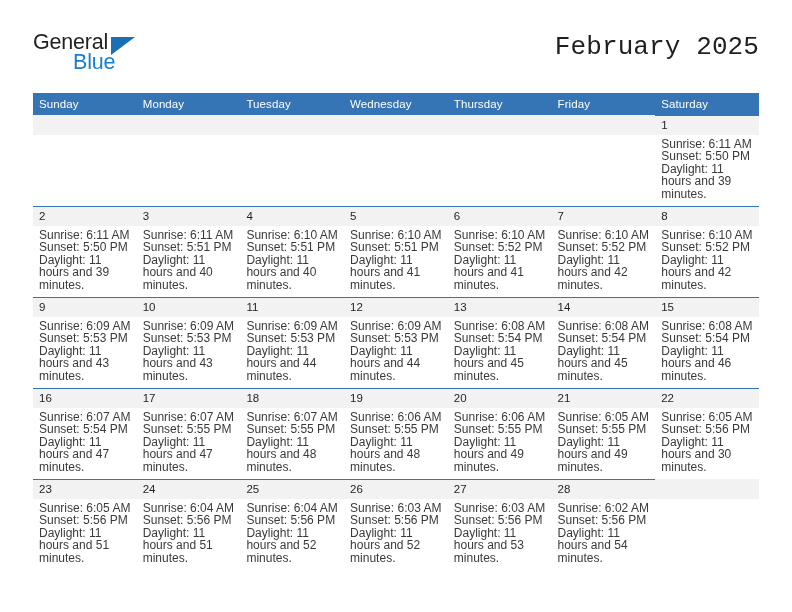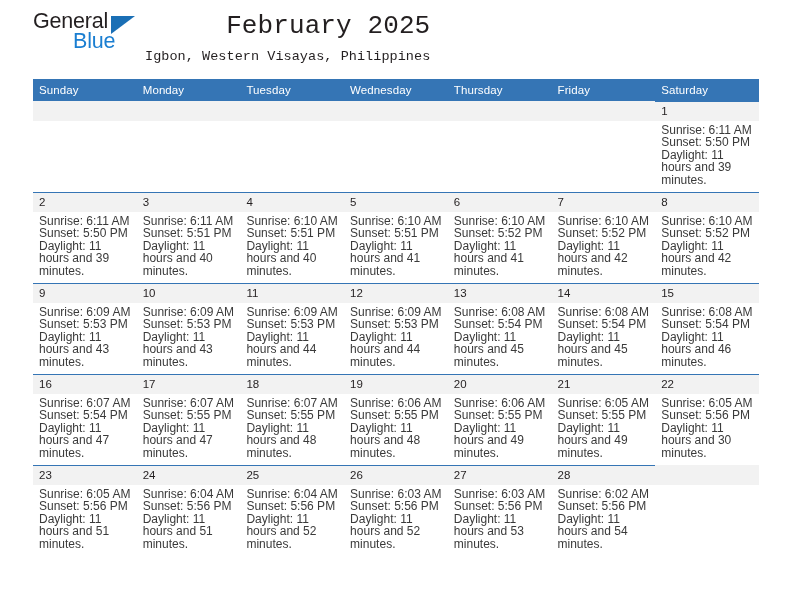--- a/index.html
+++ b/index.html
@@ -15,21 +15,22 @@
     position: relative;
     width: 792px;
     height: 612px;
     padding: 0 33px;
   }
 
   
   .masthead {
     display: flex;
     align-items: flex-start;
-    padding-top: 11px;
+    justify-content: space-between;
+    padding-top: 32px;
     height: 76px;
   }
   .logo {
     position: relative;
     width: 112px;
     height: 46px;
     line-height: 1;
     user-select: none;
   }
   .logo-general {
@@ -73,21 +74,21 @@
     color: #231f20;
     margin-top: 8px;
     letter-spacing: 0.05px;
   }
 
   
   .calendar {
     width: 726px;
     border-collapse: collapse;
     table-layout: fixed;
-    margin-top: 3px;
+    margin-top: 17px;
   }
   .calendar th {
     background: #3575b5;
     color: #ffffff;
     font-size: 11.5px;
     font-weight: normal;
     text-align: left;
     padding: 5px 0 5px 6px;
     height: 21px;
     letter-spacing: 0.1px;
@@ -137,21 +138,20 @@
 <div class="page">
 
   <div class="masthead">
     <div class="logo">
       <span class="logo-general">General</span>
       <span class="logo-tri"></span>
       <span class="logo-blue">Blue</span>
     </div>
     <div class="title-wrap">
       <div class="cal-title">February 2025</div>
-      <div class="cal-subtitle">Igbon, Western Visayas, Philippines</div>
     </div>
   </div>
 
   <table class="calendar">
     <thead>
       <tr>
         <th>Sunday</th>
         <th>Monday</th>
         <th>Tuesday</th>
         <th>Wednesday</th>

